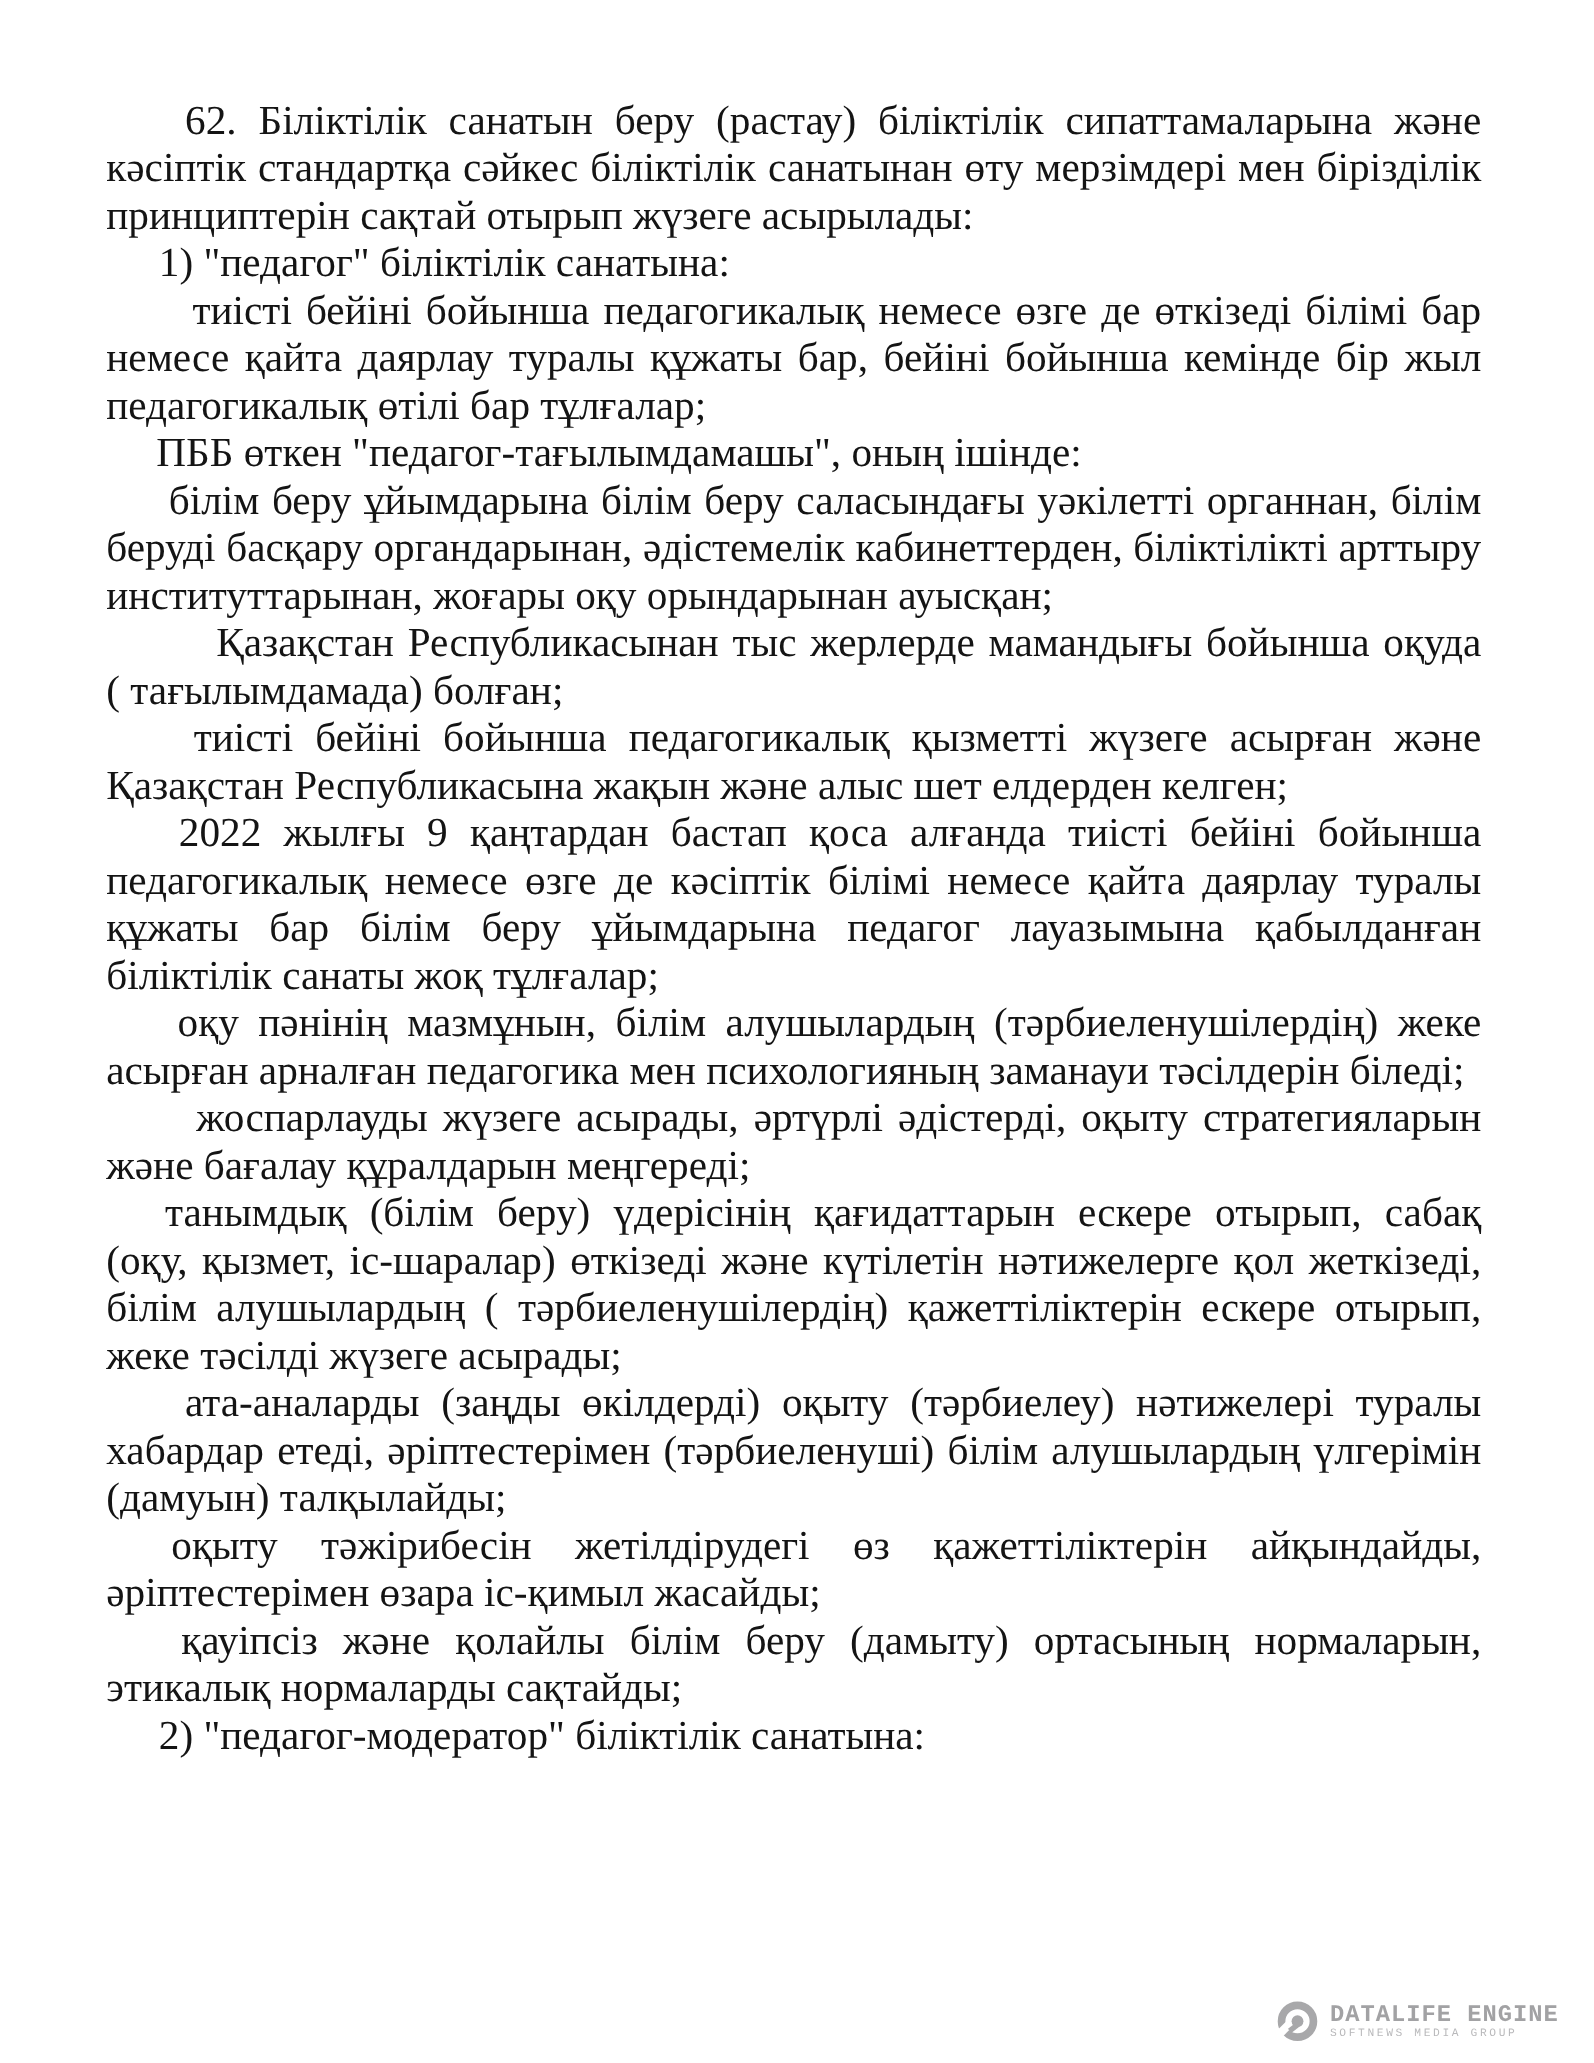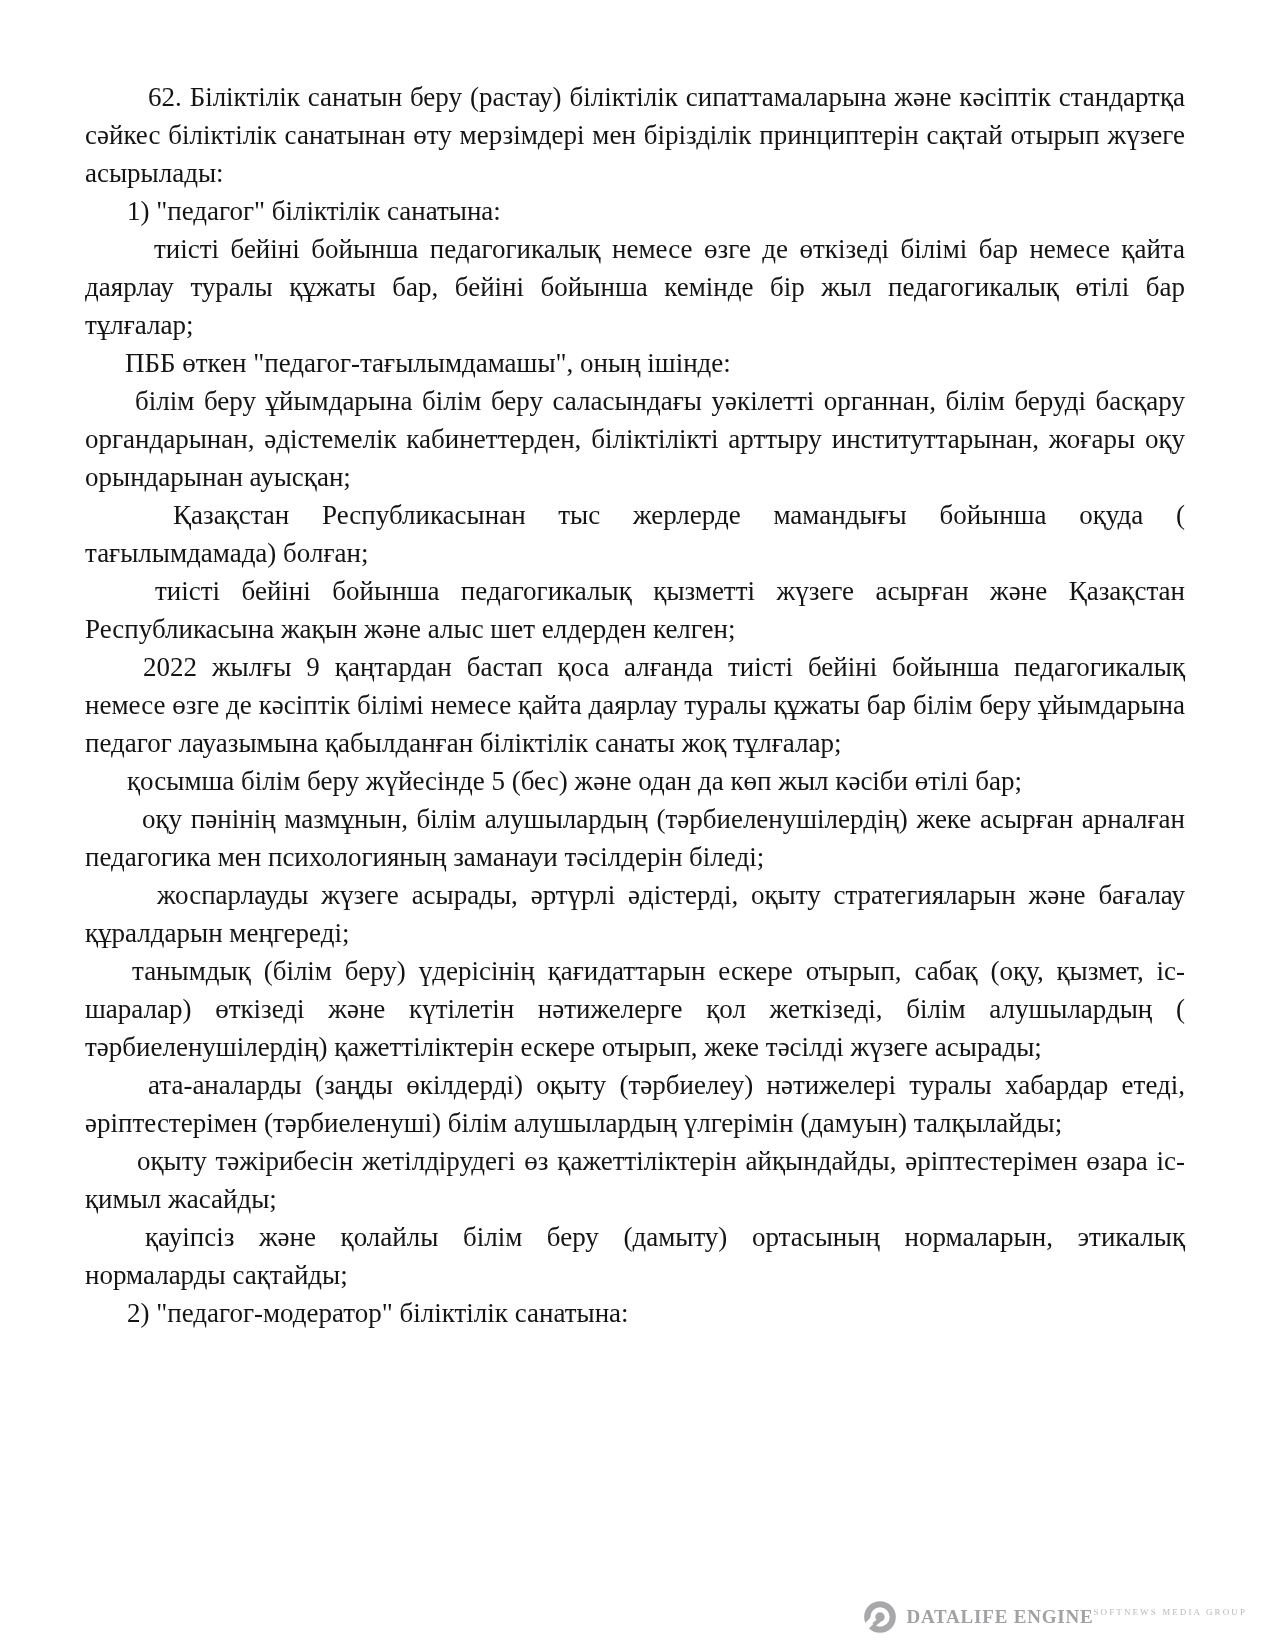--- a/index.html
+++ b/index.html
@@ -13,21 +13,21 @@
     height: 1650px;
     background: #ffffff;
     overflow: hidden;
     font-family: "Liberation Serif", "DejaVu Serif", serif;
   }
   .text-block {
     position: absolute;
     left: 85px;
     top: 78px;
     width: 1100px;
-    font-size: 27px;
+    font-size: 33px;
     line-height: 38px;
     color: #141414;
     text-align: justify;
   }
   .text-block p {
     margin: 0;
     padding: 0;
   }
   
   .watermark {
@@ -35,22 +35,22 @@
     right: 28px;
     bottom: 16px;
     display: flex;
     align-items: center;
     gap: 9px;
     user-select: none;
   }
   .wm-icon { width: 34px; height: 34px; flex: 0 0 auto; }
   .wm-texts {
     display: flex;
-    flex-direction: row;
-    font-family: Liberation Serif, serif;
+    flex-direction: column;
+    font-family: Liberation Mono, monospace;
   }
   .wm-brand {
     font-size: 19px;
     font-weight: 700;
     letter-spacing: 0.8px;
     color: #a2a2a4;
     line-height: 20px;
     white-space: nowrap;
   }
   .wm-sub {
@@ -69,21 +69,20 @@
 
   <div class="text-block">
     <p style="text-indent:63px">62. Біліктілік санатын беру (растау) біліктілік сипаттамаларына және кәсіптік стандартқа сәйкес біліктілік санатынан өту мерзімдері мен бірізділік принциптерін сақтай отырып жүзеге асырылады:</p>
     <p style="text-indent:42px">1) "педагог" біліктілік санатына:</p>
     <p style="text-indent:69px">тиісті бейіні бойынша педагогикалық немесе өзге де өткізеді білімі бар немесе қайта даярлау туралы құжаты бар, бейіні бойынша кемінде бір жыл педагогикалық өтілі бар тұлғалар;</p>
     <p style="text-indent:40px">ПББ өткен "педагог-тағылымдамашы", оның ішінде:</p>
     <p style="text-indent:50px">білім беру ұйымдарына білім беру саласындағы уәкілетті органнан, білім беруді басқару органдарынан, әдістемелік кабинеттерден, біліктілікті арттыру институттарынан, жоғары оқу орындарынан ауысқан;</p>
     <p style="text-indent:88px">Қазақстан Республикасынан тыс жерлерде мамандығы бойынша оқуда ( тағылымдамада) болған;</p>
     <p style="text-indent:70px">тиісті бейіні бойынша педагогикалық қызметті жүзеге асырған және Қазақстан Республикасына жақын және алыс шет елдерден келген;</p>
     <p style="text-indent:58px">2022 жылғы 9 қаңтардан бастап қоса алғанда тиісті бейіні бойынша педагогикалық немесе өзге де кәсіптік білімі немесе қайта даярлау туралы құжаты бар білім беру ұйымдарына педагог лауазымына қабылданған біліктілік санаты жоқ тұлғалар;</p>
-    <p style="text-indent:42px">қосымша білім беру жүйесінде 5 (бес) және одан да көп жыл кәсіби өтілі бар;</p>
     <p style="text-indent:57px">оқу пәнінің мазмұнын, білім алушылардың (тәрбиеленушілердің) жеке асырған арналған педагогика мен психологияның заманауи тәсілдерін біледі;</p>
     <p style="text-indent:72px">жоспарлауды жүзеге асырады, әртүрлі әдістерді, оқыту стратегияларын және бағалау құралдарын меңгереді;</p>
     <p style="text-indent:47px">танымдық (білім беру) үдерісінің қағидаттарын ескере отырып, сабақ (оқу, қызмет, іс-шаралар) өткізеді және күтілетін нәтижелерге қол жеткізеді, білім алушылардың ( тәрбиеленушілердің) қажеттіліктерін ескере отырып, жеке тәсілді жүзеге асырады;</p>
     <p style="text-indent:63px">ата-аналарды (заңды өкілдерді) оқыту (тәрбиелеу) нәтижелері туралы хабардар етеді, әріптестерімен (тәрбиеленуші) білім алушылардың үлгерімін (дамуын) талқылайды;</p>
     <p style="text-indent:52px">оқыту тәжірибесін жетілдірудегі өз қажеттіліктерін айқындайды, әріптестерімен өзара іс-қимыл жасайды;</p>
     <p style="text-indent:60px">қауіпсіз және қолайлы білім беру (дамыту) ортасының нормаларын, этикалық нормаларды сақтайды;</p>
     <p style="text-indent:42px">2) "педагог-модератор" біліктілік санатына:</p>
   </div>
 
   <div class="watermark">

